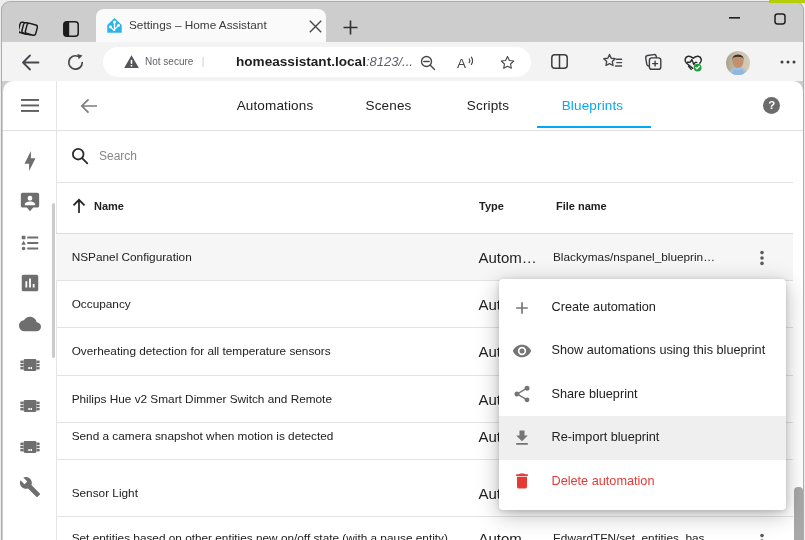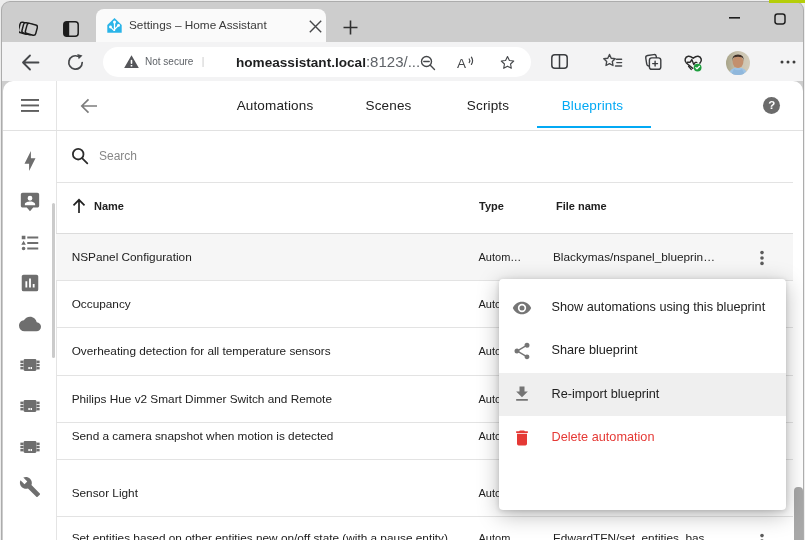--- a/index.html
+++ b/index.html
@@ -28,21 +28,21 @@
   .vdiv { position:absolute; left:52.5px; top:0; width:1px; height:459.5px; background:#e4e4e4; }
   .appbar-border { position:absolute; left:0; top:49.2px; width:799.5px; height:1px; background:#e1e1e1; }
   .hatab { position:absolute; top:0; height:49px; line-height:49px; font-size:13.5px;
            color:#212121; text-align:center; letter-spacing:.15px; }
   .underline { position:absolute; left:534px; top:45px; width:114px; height:2px; background:#03a9f4; }
   .search-border { position:absolute; left:53px; top:101px; width:746.5px; height:1px; background:#e3e3e3; }
   .row { position:absolute; left:53px; width:746.5px; height:47.2px; border-bottom:1px solid #e3e3e3; }
   .rname { position:absolute; left:15.7px; top:0; height:47.2px; line-height:47.2px;
            font-size:11.8px; color:#212121; white-space:nowrap; }
   .rtype { position:absolute; left:422.5px; top:0; height:47.2px; line-height:47.2px;
-           font-size:11px; color:#212121; white-space:nowrap; }
+           font-size:15px; color:#212121; white-space:nowrap; }
   .rfile { position:absolute; left:497px; top:0; height:47.2px; line-height:47.2px;
            font-size:11.8px; color:#212121; white-space:nowrap; }
   .kebab { position:absolute; left:696px; top:13.5px; }
   
   .menu { position:absolute; left:495.5px; top:198.5px; width:287px; height:231px;
           background:#fff; border-radius:4px; box-shadow:0 5px 22px rgba(0,0,0,0.28), 0 1px 5px rgba(0,0,0,0.15);
           padding:7px 0; }
   .mi { position:relative; height:43.4px; }
   .mi .ic { position:absolute; left:13.5px; top:11.7px; }
   .mi .tx { position:absolute; left:53px; top:0; height:43.4px; line-height:43.4px;
@@ -119,21 +119,21 @@
           <path fill="#46484b" d="M10.3,0 L15.5,1.4 L11.7,5.2 Z"></path>
         </svg>
       </div>
       <div class="pill">
         <div class="abs" style="left:20.5px; top:7px;">
           <svg width="17" height="16" viewBox="0 0 24 24">
             <path fill="#55565a" d="M12,2L1,21H23L12,2M12,8.5A1.2,1.2 0 0,1 13.2,9.7V13.7A1.2,1.2 0 0,1 12,14.9A1.2,1.2 0 0,1 10.8,13.7V9.7A1.2,1.2 0 0,1 12,8.5M10.8,16.5H13.2V18.9H10.8V16.5Z"></path>
           </svg>
         </div>
         <div class="pilltext">Not secure&nbsp;&nbsp;&nbsp;<span style="color:#c8c8c8;">|</span></div>
-        <div class="pilltext" style="left:133.5px; color:#1d1e1f; font-weight:bold; font-size:13.6px;">homeassistant.local<span style="color:#5f6368; font-weight:normal; font-size:15px;">:8123/...</span></div>
+        <div class="pilltext" style="left:133.5px; color:#1d1e1f; font-weight:bold; font-size:13.6px;">homeassistant.local<span style="color:#5f6368; font-weight:normal; font-size:13px;font-style:italic;">:8123/...</span></div>
         <div class="abs" style="left:317px; top:7.5px;">
           <svg width="16" height="16" viewBox="0 0 16 16">
             <g fill="none" stroke="#46484b" stroke-width="1.4">
               <circle cx="6.5" cy="6.5" r="5"></circle>
               <path d="M10.3,10.3 L14.5,14.5" stroke-linecap="round"></path>
               <path d="M3.8,6.5 H9.2" stroke-linecap="round"></path>
             </g>
           </svg>
         </div>
         <div class="abs" style="left:354px; top:7px;">
@@ -390,20 +390,28 @@
       <div class="abs" style="left:15.5px; top:395.9px;">
         <svg width="22" height="22" viewBox="0 0 24 24">
           <path fill="#6e6e6e" d="M22.7,19L13.6,9.9C14.5,7.6 14,4.9 12.1,3C10.1,1 7.1,0.6 4.7,1.7L9,6L6,9L1.6,4.7C0.4,7.1 0.9,10.1 2.9,12.1C4.8,14 7.5,14.5 9.8,13.6L18.9,22.7C19.3,23.1 19.9,23.1 20.3,22.7L22.6,20.4C23.1,20 23.1,19.3 22.7,19Z"></path>
         </svg>
       </div>
 
       <div class="menu" id="menu">
         <div class="mi">
           <div class="ic">
             <svg width="20" height="20" viewBox="0 0 24 24">
+              <path fill="#757575" d="M19,13H13V19H11V13H5V11H11V5H13V11H19V13Z"></path>
+            </svg>
+          </div>
+          <div class="tx">Create automation</div>
+        </div>
+        <div class="mi">
+          <div class="ic">
+            <svg width="20" height="20" viewBox="0 0 24 24">
               <path fill="#757575" d="M12,9A3,3 0 0,0 9,12A3,3 0 0,0 12,15A3,3 0 0,0 15,12A3,3 0 0,0 12,9M12,17A5,5 0 0,1 7,12A5,5 0 0,1 12,7A5,5 0 0,1 17,12A5,5 0 0,1 12,17M12,4.5C7,4.5 2.73,7.61 1,12C2.73,16.39 7,19.5 12,19.5C17,19.5 21.27,16.39 23,12C21.27,7.61 17,4.5 12,4.5Z"></path>
             </svg>
           </div>
           <div class="tx">Show automations using this blueprint</div>
         </div>
         <div class="mi">
           <div class="ic">
             <svg width="20" height="20" viewBox="0 0 24 24">
               <path fill="#757575" d="M18,16.08C17.24,16.08 16.56,16.38 16.04,16.85L8.91,12.7C8.96,12.47 9,12.24 9,12C9,11.76 8.96,11.53 8.91,11.3L15.96,7.19C16.5,7.69 17.21,8 18,8A3,3 0 0,0 21,5A3,3 0 0,0 18,2A3,3 0 0,0 15,5C15,5.24 15.04,5.47 15.09,5.7L8.04,9.81C7.5,9.31 6.79,9 6,9A3,3 0 0,0 3,12A3,3 0 0,0 6,15C6.79,15 7.5,14.69 8.04,14.19L15.16,18.34C15.11,18.55 15.08,18.77 15.08,19C15.08,20.61 16.39,21.91 18,21.91C19.61,21.91 20.92,20.61 20.92,19A2.92,2.92 0 0,0 18,16.08Z"></path>
             </svg>

